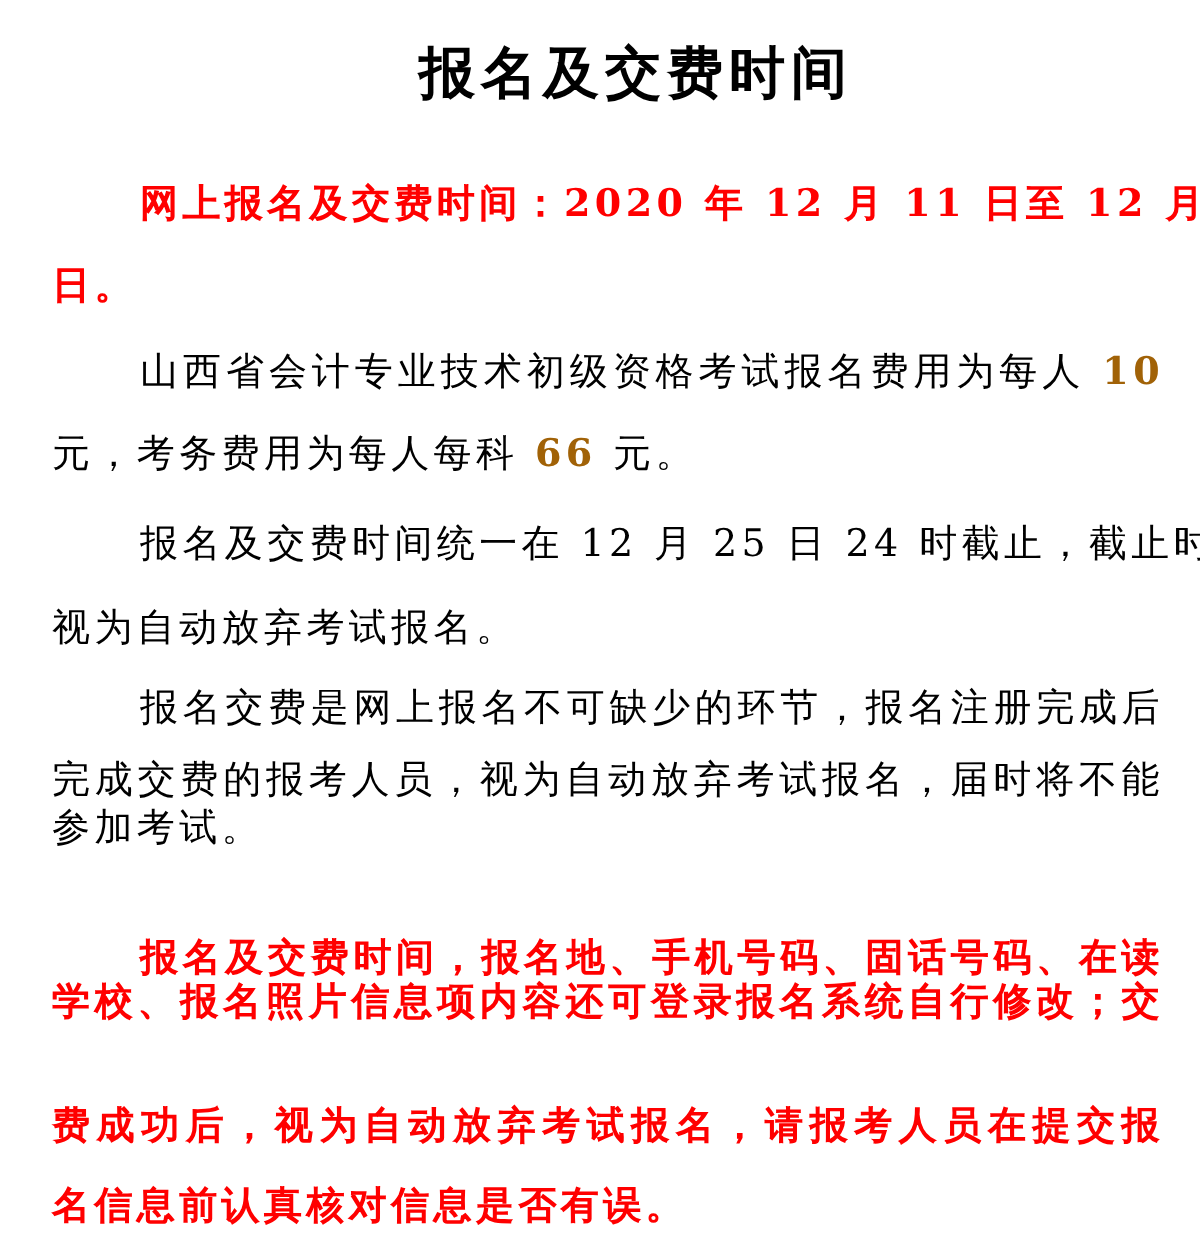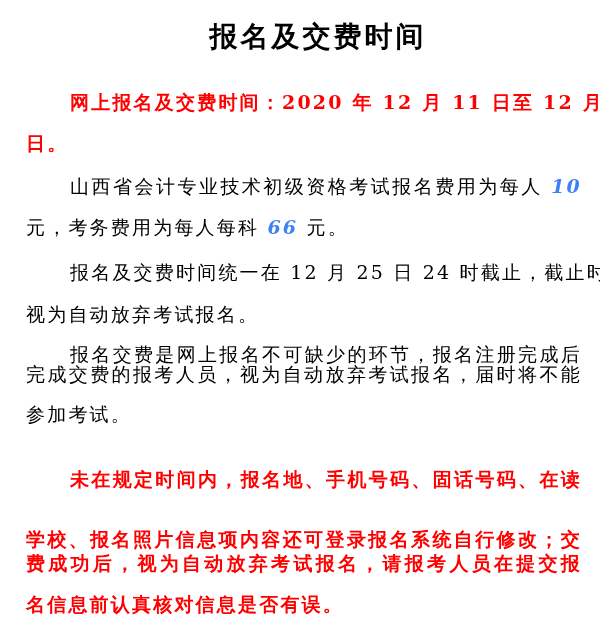--- a/index.html
+++ b/index.html
@@ -14,21 +14,21 @@
     }
     .line {
       position: absolute; left: 26px; width: 556px;
       font-size: 19px; line-height: 28px; white-space: nowrap;
       color: #000; letter-spacing: 2.2px;
       text-align: justify; text-align-last: justify;
     }
     .line.indent { left: 70px; width: 512px; }
     .line.last { text-align-last: left; }
     .red { color: #ff0000; font-weight: bold; }
-    .rednum { color: #3b82f6; font-weight: bold; font-style: italic; }
+    .rednum { color: #a16207; font-weight: bold; }
   </style>
 </head>
 <body>
 
 <div>
   <h1 class="title" style="margin:0;padding-left:18px;">报名及交费时间</h1>
 
   <div>
     <div class="line indent red" style="top:88px;">网上报名及交费时间：2020 年 12 月 11 日至 12 月 25</div>
     <div class="line red last" style="top:129px;">日。</div>
@@ -39,23 +39,23 @@
     <div class="line last" style="top:213px;"><span>元，考务费用为每人每科 </span><span class="rednum">66</span><span> 元。</span></div>
   </div>
 
   <div>
     <div class="line indent" style="top:258px;">报名及交费时间统一在 12 月 25 日 24 时截止，截止时</div>
     <div class="line last" style="top:300px;">视为自动放弃考试报名。</div>
   </div>
 
   <div>
     <div class="line indent" style="top:340px;">报名交费是网上报名不可缺少的环节，报名注册完成后</div>
-    <div class="line" style="top:360px;">完成交费的报考人员，视为自动放弃考试报名，届时将不能</div>
+    <div class="line" style="top:376px;">完成交费的报考人员，视为自动放弃考试报名，届时将不能</div>
     <div class="line last" style="top:400px;">参加考试。</div>
   </div>
 
   <div>
-    <div class="line indent red" style="top:465px;">未在规定时间内，报名地、手机号码、固话号码、在读</div>
-    <div class="line red" style="top:525px;">学校、报名照片信息项内容还可登录报名系统自行修改；交</div>
+    <div class="line indent red" style="top:465px;">报名及交费时间，报名地、手机号码、固话号码、在读</div>
+    <div class="line red" style="top:487px;">学校、报名照片信息项内容还可登录报名系统自行修改；交</div>
     <div class="line red" style="top:549px;">费成功后，视为自动放弃考试报名，请报考人员在提交报</div>
-    <div class="line red last" style="top:590px;">名信息前认真核对信息是否有误。</div>
+    <div class="line red last" style="top:590px;font-family:Liberation Serif, serif;">名信息前认真核对信息是否有误。</div>
   </div>
 </div>
 
 </body></html>

